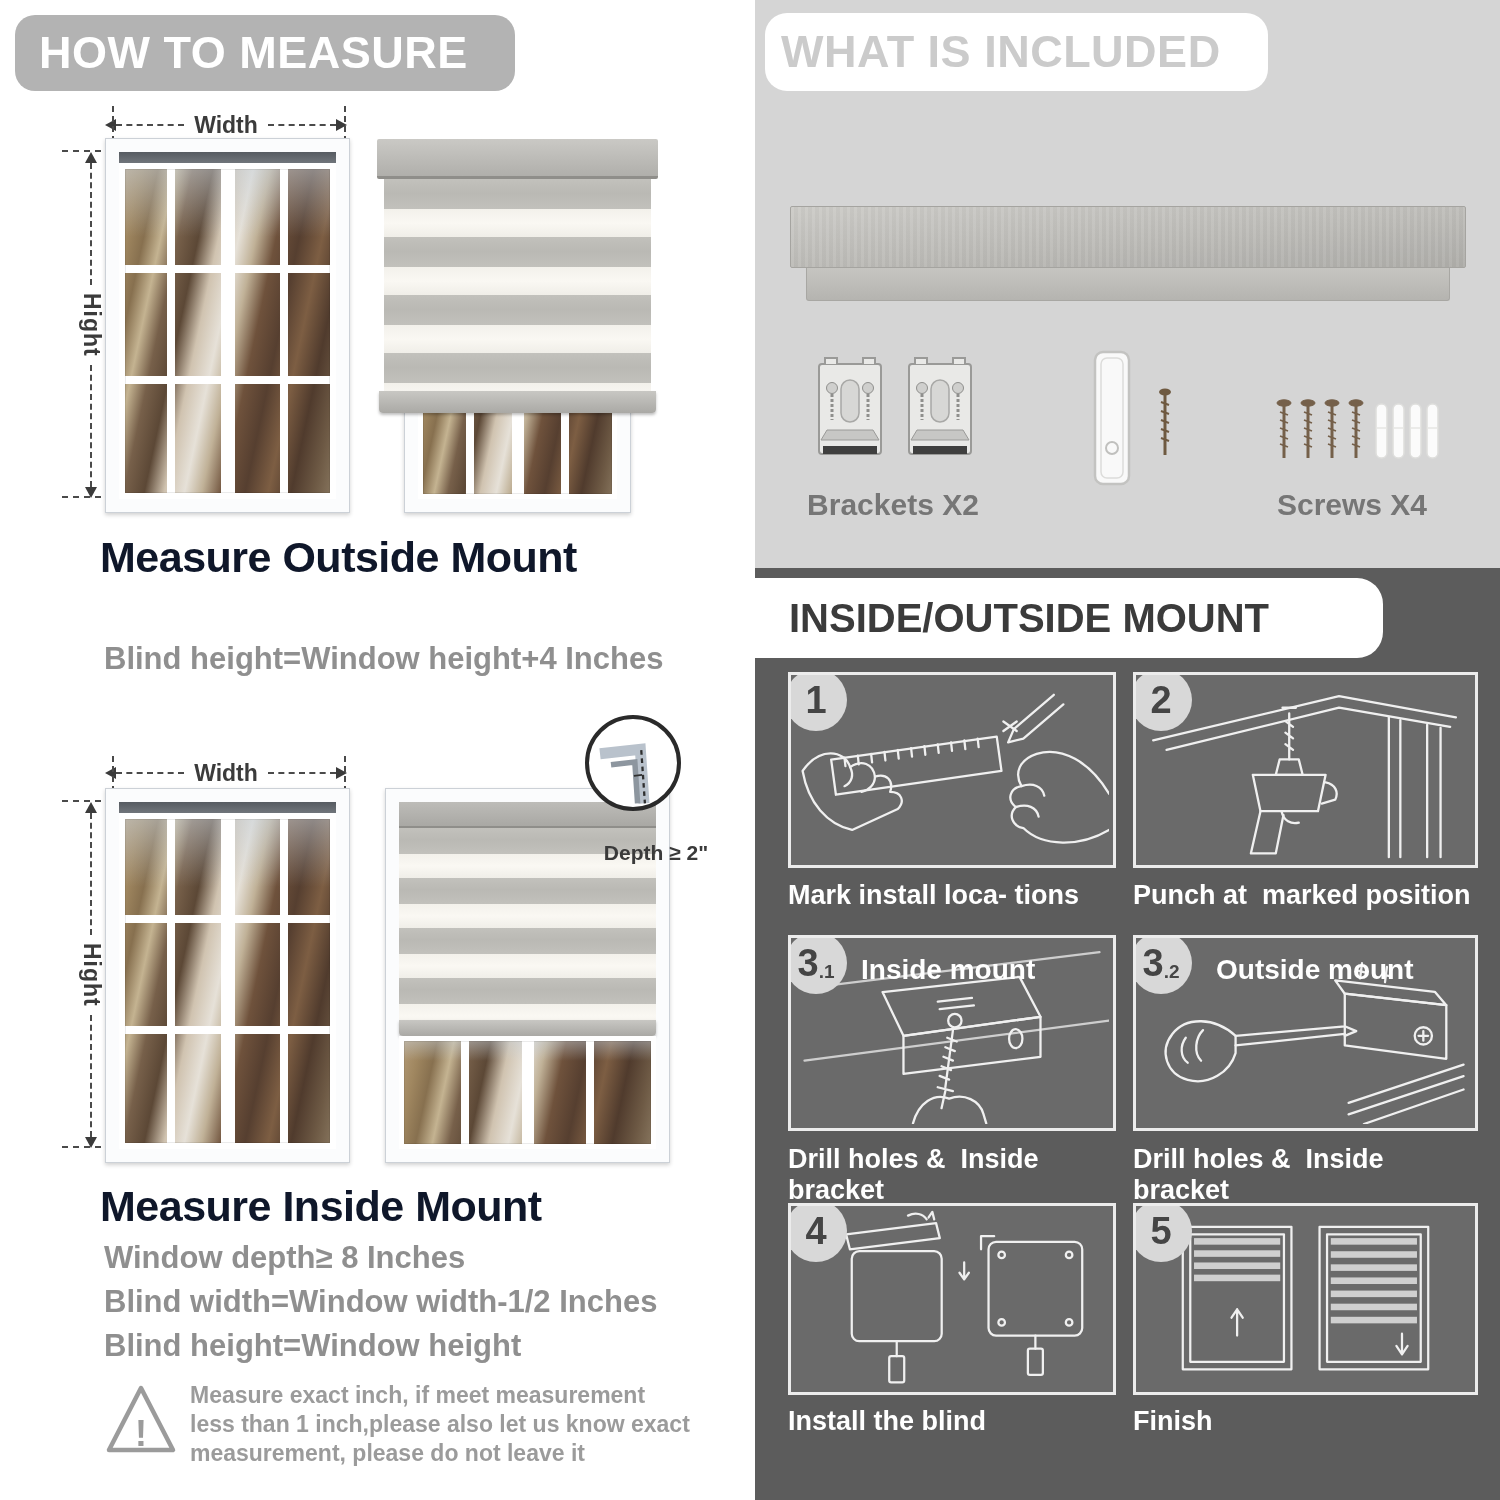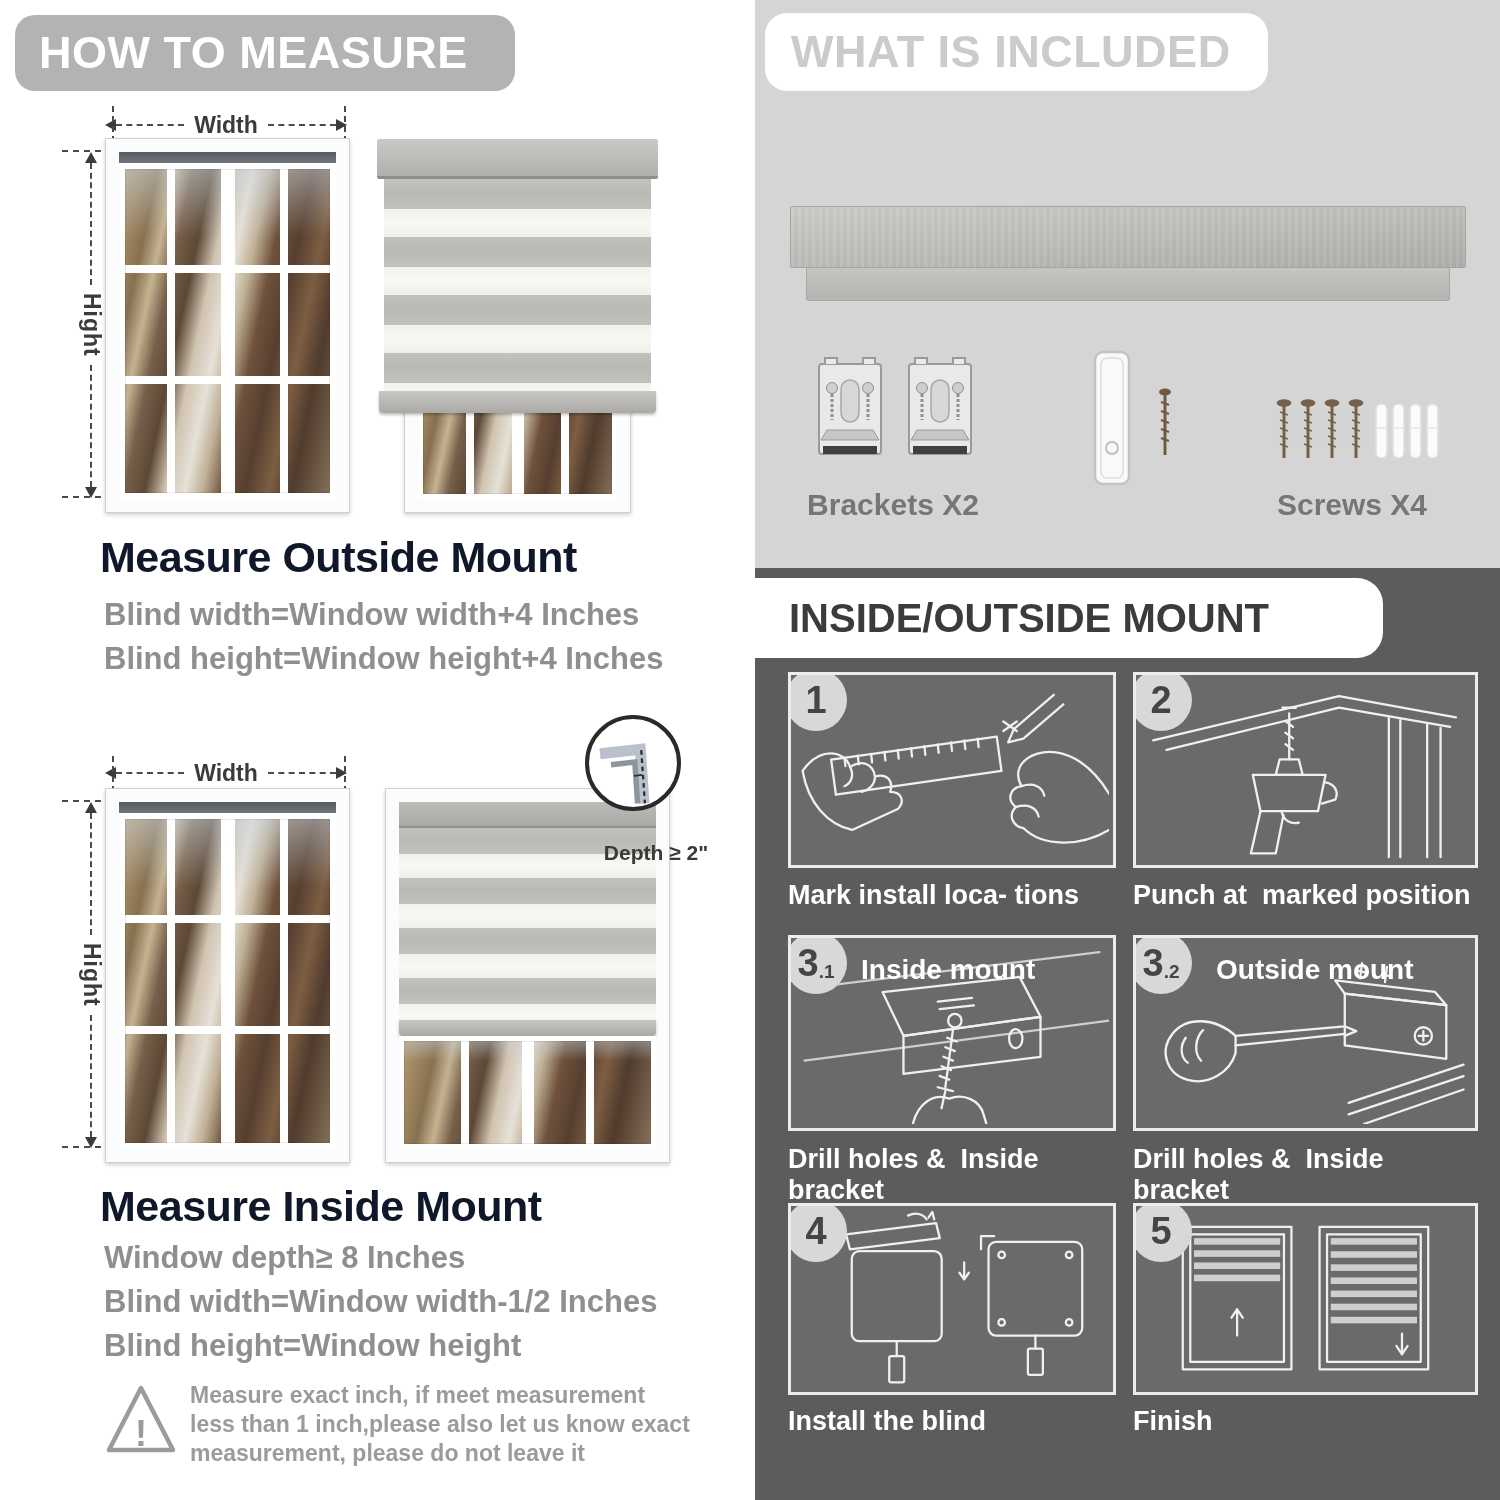--- a/index.html
+++ b/index.html
@@ -6,21 +6,21 @@
   html,body { width:1500px; height:1500px; background:#ffffff; overflow:hidden;
               font-family:"Liberation Sans", sans-serif; }
   #stage { position:relative; width:1221px; height:1500px; background:#ffffff; }
 
   
   .hbox { position:absolute; border-radius:20px; font-weight:700; letter-spacing:.5px; }
   .hbox span { display:block; }
   #howto-header { left:15px; top:15px; width:500px; height:76px; background:#b3b3b3;
                   color:#ffffff; font-size:45px; line-height:76px; padding-left:24px; }
   #included-header { left:765px; top:13px; width:503px; height:78px; background:#ffffff;
-                  color:#cbcbcb; font-size:45px; line-height:78px; padding-left:26px; border-radius:22px; }
+                  color:#cbcbcb; font-size:45px; line-height:78px; padding-left:16px; border-radius:22px; }
   #mount-header { left:755px; top:578px; width:628px; height:80px; background:#ffffff;
                   color:#3b3b3b; font-size:40px; line-height:80px; padding-left:34px;
                   border-radius:0 26px 26px 0; letter-spacing:0; }
 
   
   #light-section { position:absolute; left:755px; top:0; width:745px; height:568px; background:#d5d5d5; }
   #dark-section  { position:absolute; left:755px; top:568px; width:745px; height:932px; background:#5c5c5c; }
 
   
   .dimh { position:absolute; display:flex; align-items:center; height:24px;
@@ -161,21 +161,20 @@
         <div class="photo"></div>
         <div class="mull4"></div>
       </div>
     </div>
     <div class="cassette"></div>
     <div class="fabric" style="left:7px;right:7px;top:40px;height:212px;"></div>
     <div class="rail" style="left:2px;right:2px;top:252px;height:22px;"></div>
   </div>
 
   <div class="sec-title" style="left:100px;top:533px;">Measure Outside Mount</div>
-  <div class="sec-line" style="left:104px;top:597px;">Blind width=Window width+4 Inches</div>
   <div class="sec-line" style="left:104px;top:641px;">Blind height=Window height+4 Inches</div>
 
   <div class="dimh" style="left:105px;top:761px;width:242px;">
     <span class="ah l"></span>
     <span class="dash"></span>
     <span class="lbl">Width</span>
     <span class="dash"></span>
     <span class="ah r"></span>
   </div>
   <div class="guide-v" style="left:112px;top:756px;height:46px;"></div>

